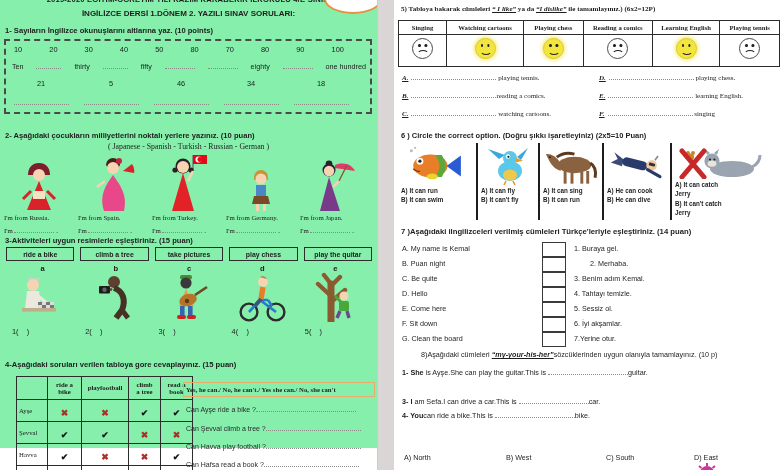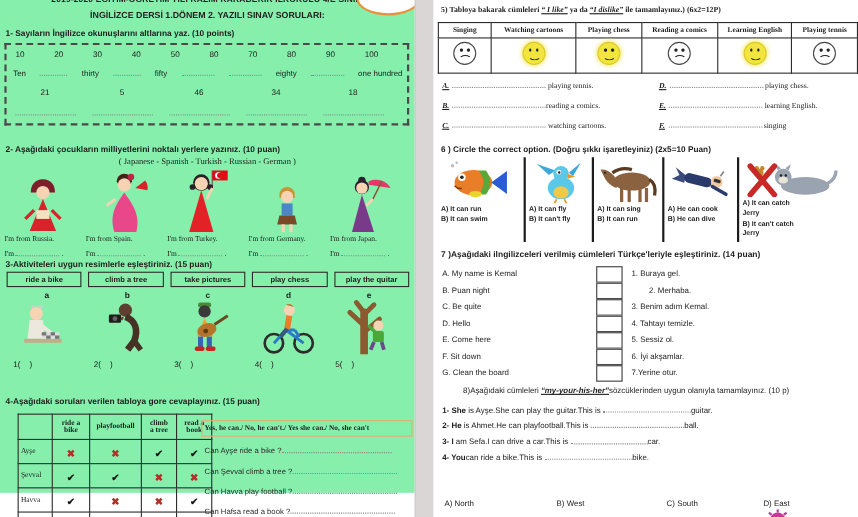--- a/index.html
+++ b/index.html
@@ -516,21 +516,20 @@
   <div class="abs q7tr" style="left:180px;top:274px;">3. Benim adım Kemal.</div>
   <div class="abs q7tr" style="left:180px;top:289px;">4. Tahtayı temizle.</div>
   <div class="abs q7tr" style="left:180px;top:304px;">5. Sessiz ol.</div>
   <div class="abs q7tr" style="left:180px;top:319px;">6. İyi akşamlar.</div>
   <div class="abs q7tr" style="left:180px;top:334px;">7.Yerine otur.</div>
 
   <div class="abs q8t">
     <span>8)Aşağıdaki cümleleri </span><span class="kw">“my-your-his-her”</span><span>sözcüklerinden uygun olanıyla tamamlayınız. (10 p)</span>
   </div>
   <div class="abs q8s" style="left:8px;top:367px;"><span class="b">1- She</span><span> is Ayşe.She can play the guitar.This is </span><span class="dots d80"></span><span>guitar.</span></div>
-  <div class="abs q8s" style="left:8px;top:381px;"><span class="b">2- He</span><span> is Ahmet.He can playfootball.This is </span><span class="dots d85"></span><span>ball.</span></div>
   <div class="abs q8s" style="left:8px;top:396px;"><span class="b">3- I</span><span> am Sefa.I can drive a car.This is </span><span class="dots d70"></span><span>car.</span></div>
   <div class="abs q8s" style="left:8px;top:410px;"><span class="b">4- You</span><span>can ride a bike.This is </span><span class="dots d80"></span><span>bike.</span></div>
 
   <div class="abs q9o" style="left:10px;top:453px;">A) North</div>
   <div class="abs q9o" style="left:112px;top:453px;">B) West</div>
   <div class="abs q9o" style="left:212px;top:453px;">C) South</div>
   <div class="abs q9o" style="left:300px;top:453px;">D) East</div>
   <svg class="abs" style="left:302px;top:463px;" width="22" height="10" viewBox="0 0 22 10">
     <circle cx="11" cy="10" r="7" fill="#c8379a"></circle>
     <path d="M11 0 L11 3 M3 3 L5.5 5 M19 3 L16.5 5" stroke="#c8379a" stroke-width="2"></path>

